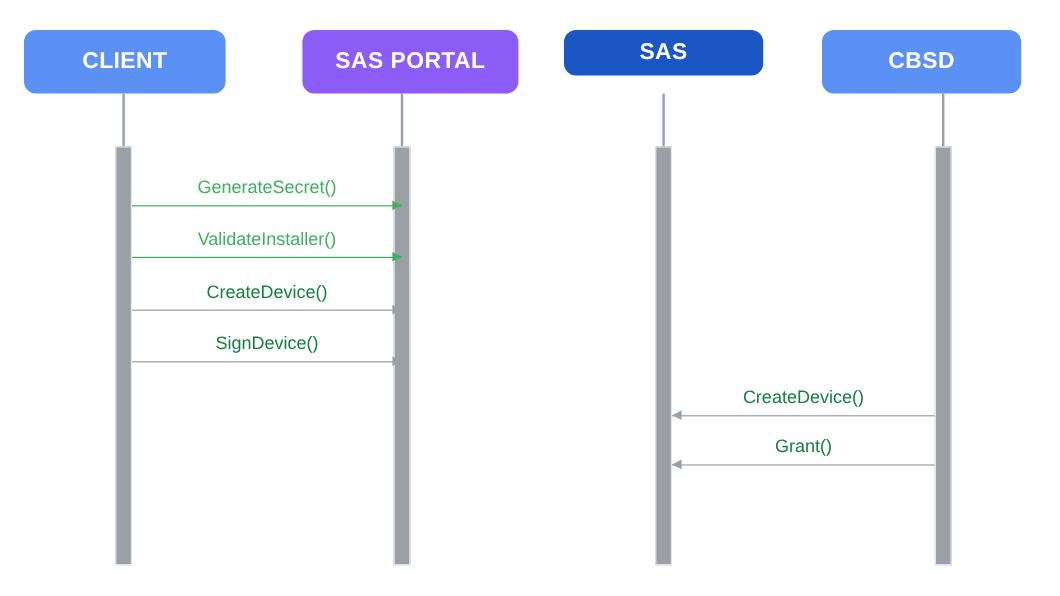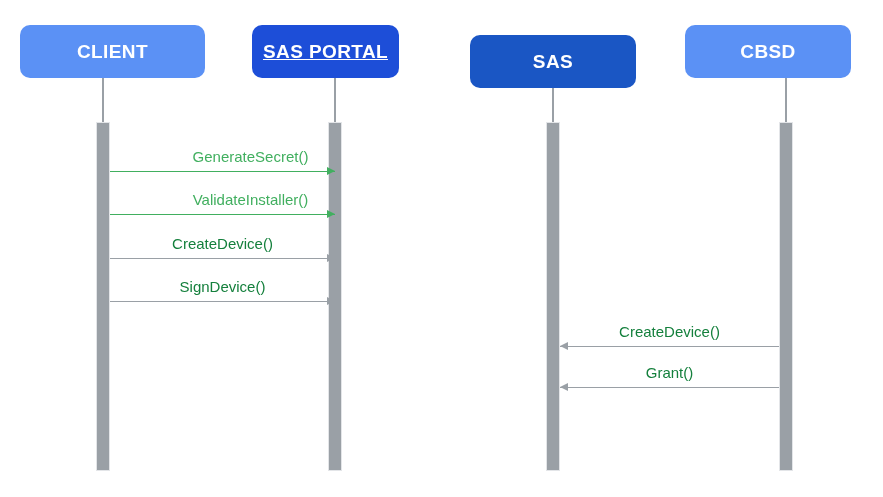--- a/index.html
+++ b/index.html
@@ -87,46 +87,45 @@
     width: 100%;
     bottom: 6px;
     text-align: center;
     font-size: 15px;
     color: #15803d;
     white-space: nowrap;
     user-select: none;
   }
   .message.green .message-label {
     color: #41af5f;
-    padding-left: 28px;
   }
 </style>
 </head>
 <body>
 
 <div id="diagram-canvas" style="width: 883px; height: 497px; background: rgb(255, 255, 255);">
 
   <div id="lifelines-layer">
       <div class="lifeline-stem" style="left: 102px; top: 78px; height: 44px;"></div>
       <div class="activation-bar" style="left: 96px; top: 122px; height: 349px;"></div>
       <div class="lifeline-stem" style="left: 334px; top: 78px; height: 44px;"></div>
       <div class="activation-bar" style="left: 328px; top: 122px; height: 349px;"></div>
       <div class="lifeline-stem" style="left: 552px; top: 78px; height: 44px;"></div>
       <div class="activation-bar" style="left: 546px; top: 122px; height: 349px;"></div>
       <div class="lifeline-stem" style="left: 785px; top: 78px; height: 44px;"></div>
       <div class="activation-bar" style="left: 779px; top: 122px; height: 349px;"></div>
     </div>
   <div id="participants-layer">
-      <div class="participant-box" style="left: 20px; top: 25px; width: 185px; height: 53px; background: rgb(91, 145, 245);">
+      <div class="participant-box" style="left: 20px; top: 25px; width: 168px; height: 53px; background: rgb(91, 145, 245);">
         <span>CLIENT</span>
       </div>
-      <div class="participant-box" style="left: 252px; top: 25px; width: 147px; height: 53px; background: #1d4ed8; text-decoration: underline;">
+      <div class="participant-box" style="left: 252px; top: 25px; width: 180px; height: 53px; background: #8b5cf6;">
         <span>SAS PORTAL</span>
       </div>
-      <div class="participant-box" style="left: 470px; top: 35px; width: 166px; height: 53px; background: rgb(26, 86, 196);">
+      <div class="participant-box" style="left: 470px; top: 25px; width: 166px; height: 38px; background: rgb(26, 86, 196);">
         <span>SAS</span>
       </div>
       <div class="participant-box" style="left: 685px; top: 25px; width: 166px; height: 53px; background: rgb(91, 145, 245);">
         <span>CBSD</span>
       </div>
     </div>
   <div id="messages-layer">
       <div class="message green dir-right" style="left: 110px; top: 171px; width: 225px;">
         <div class="message-line"></div>
         <div class="message-arrowhead"></div>

